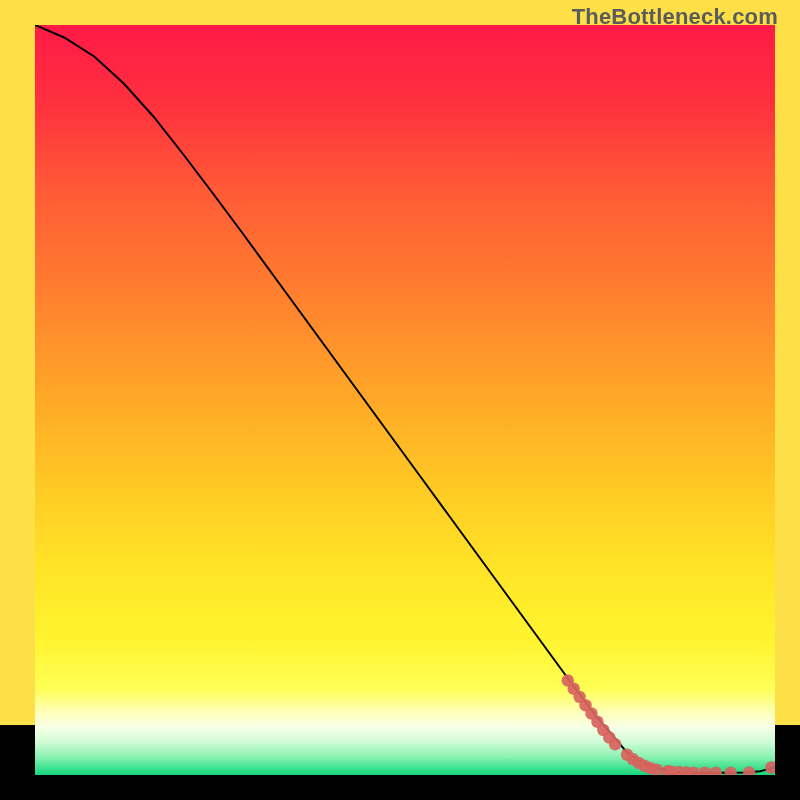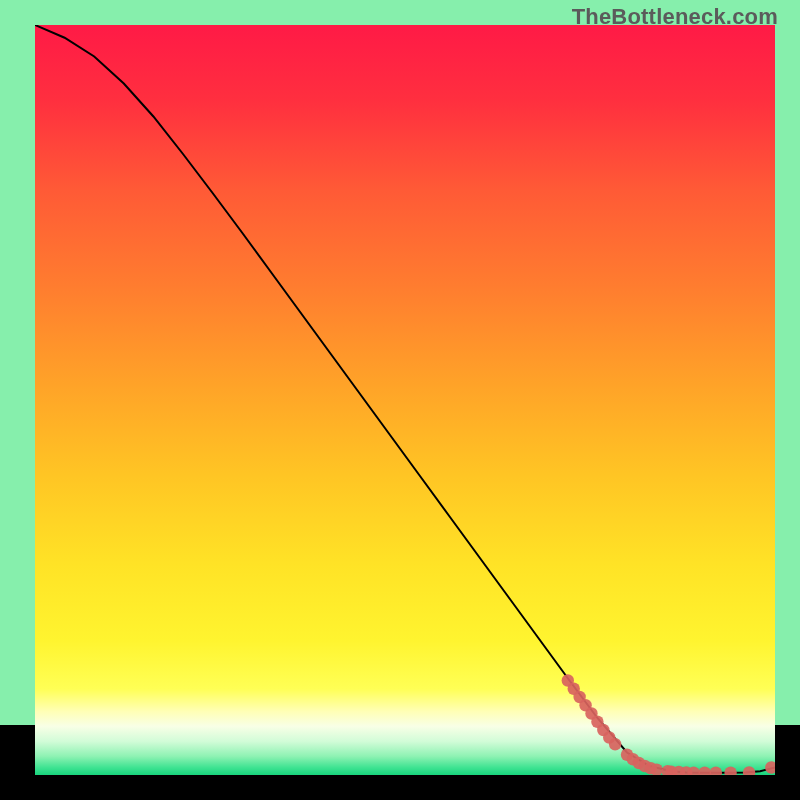--- a/index.html
+++ b/index.html
@@ -8,21 +8,21 @@
     width: 800px;
     height: 800px;
     background: #000;
     overflow: hidden;
     font-family: Arial, Helvetica, sans-serif;
   }
   .stage {
     position: relative;
     width: 800px;
     height: 725px;
-    background: #86efac;
+    background: #fde047;
   }
   .plot {
     position: absolute;
     left: 35px;
     top: 25px;
     width: 740px;
     height: 750px;
     overflow: hidden;
   }
   .plot svg {

